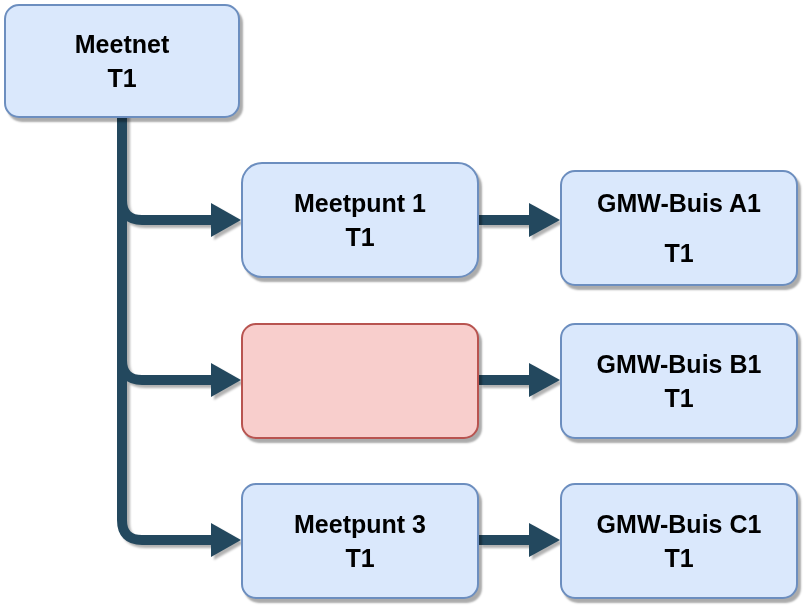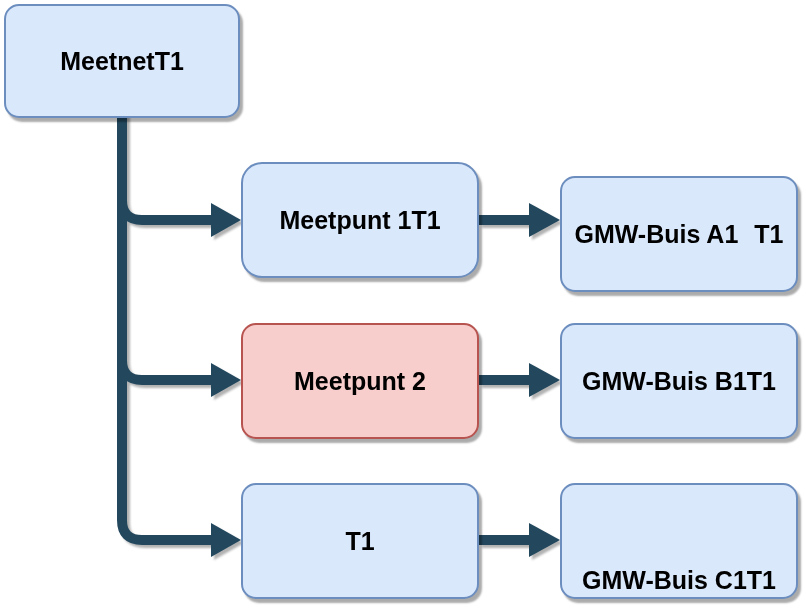--- a/index.html
+++ b/index.html
@@ -37,44 +37,44 @@
   
   .node {
     position: absolute;
     width: 238px;
     height: 116px;
     box-sizing: border-box;
     border-radius: 15px;
     border: 2px solid;
     box-shadow: 3px 4px 2px rgba(0,0,0,0.33);
     display: flex;
-    flex-direction: row;
+    flex-direction: column;
     align-items: center;
     justify-content: center;
     text-align: center;
     color: #000000;
     font-weight: bold;
     font-size: 25px;
     line-height: 34px;
   }
   .node.blue {
     background: #DAE8FC;
     border-color: #6C8EBF;
   }
   .node.red {
     background: #F8CECC;
     border-color: #B85450;
   }
   #node-meetnet   { left: 4px;   top: 4px;   width: 236px; height: 114px; }
   #node-meetpunt1 { left: 241px; top: 162px; border-radius: 21px; }
   #node-meetpunt2 { left: 241px; top: 323px; }
   #node-meetpunt3 { left: 241px; top: 483px; }
-  #node-gmw-a1    { left: 560px; top: 176px; gap: 16px; }
+  #node-gmw-a1    { left: 560px; top: 170px; gap: 16px; }
   #node-gmw-b1    { left: 560px; top: 323px; }
-  #node-gmw-c1    { left: 560px; top: 483px; align-items: flex-end; }
+  #node-gmw-c1    { left: 560px; top: 483px; }
 </style>
 </head>
 <body>
 
 <div id="canvas">
 
   <svg id="edges" viewBox="0 0 806 608" xmlns="http://www.w3.org/2000/svg">
 
     <g>
       <path d="M122 112 L122 200 Q122 220 142 220 L212 220"></path>
@@ -107,24 +107,24 @@
     <div>Meetnet</div>
     <div>T1</div>
   </div>
 
   <div id="node-meetpunt1" class="node blue">
     <div>Meetpunt 1</div>
     <div>T1</div>
   </div>
 
   <div id="node-meetpunt2" class="node red">
-    <div>Meetpunt 2</div>
   </div>
 
   <div id="node-meetpunt3" class="node blue">
+    <div>Meetpunt 3</div>
     <div>T1</div>
   </div>
 
   <div id="node-gmw-a1" class="node blue">
     <div>GMW-Buis A1</div>
     <div>T1</div>
   </div>
 
   <div id="node-gmw-b1" class="node blue">
     <div>GMW-Buis B1</div>

